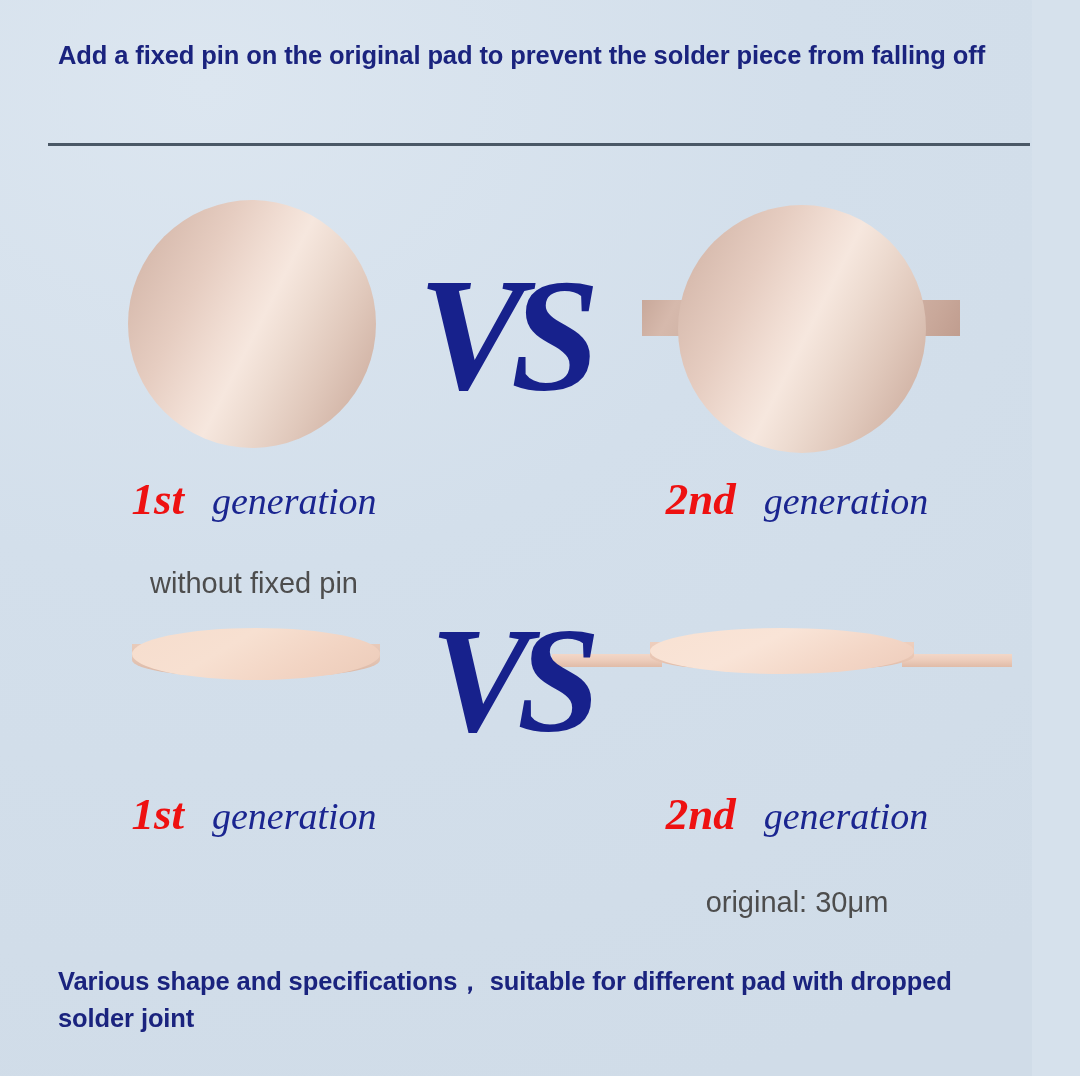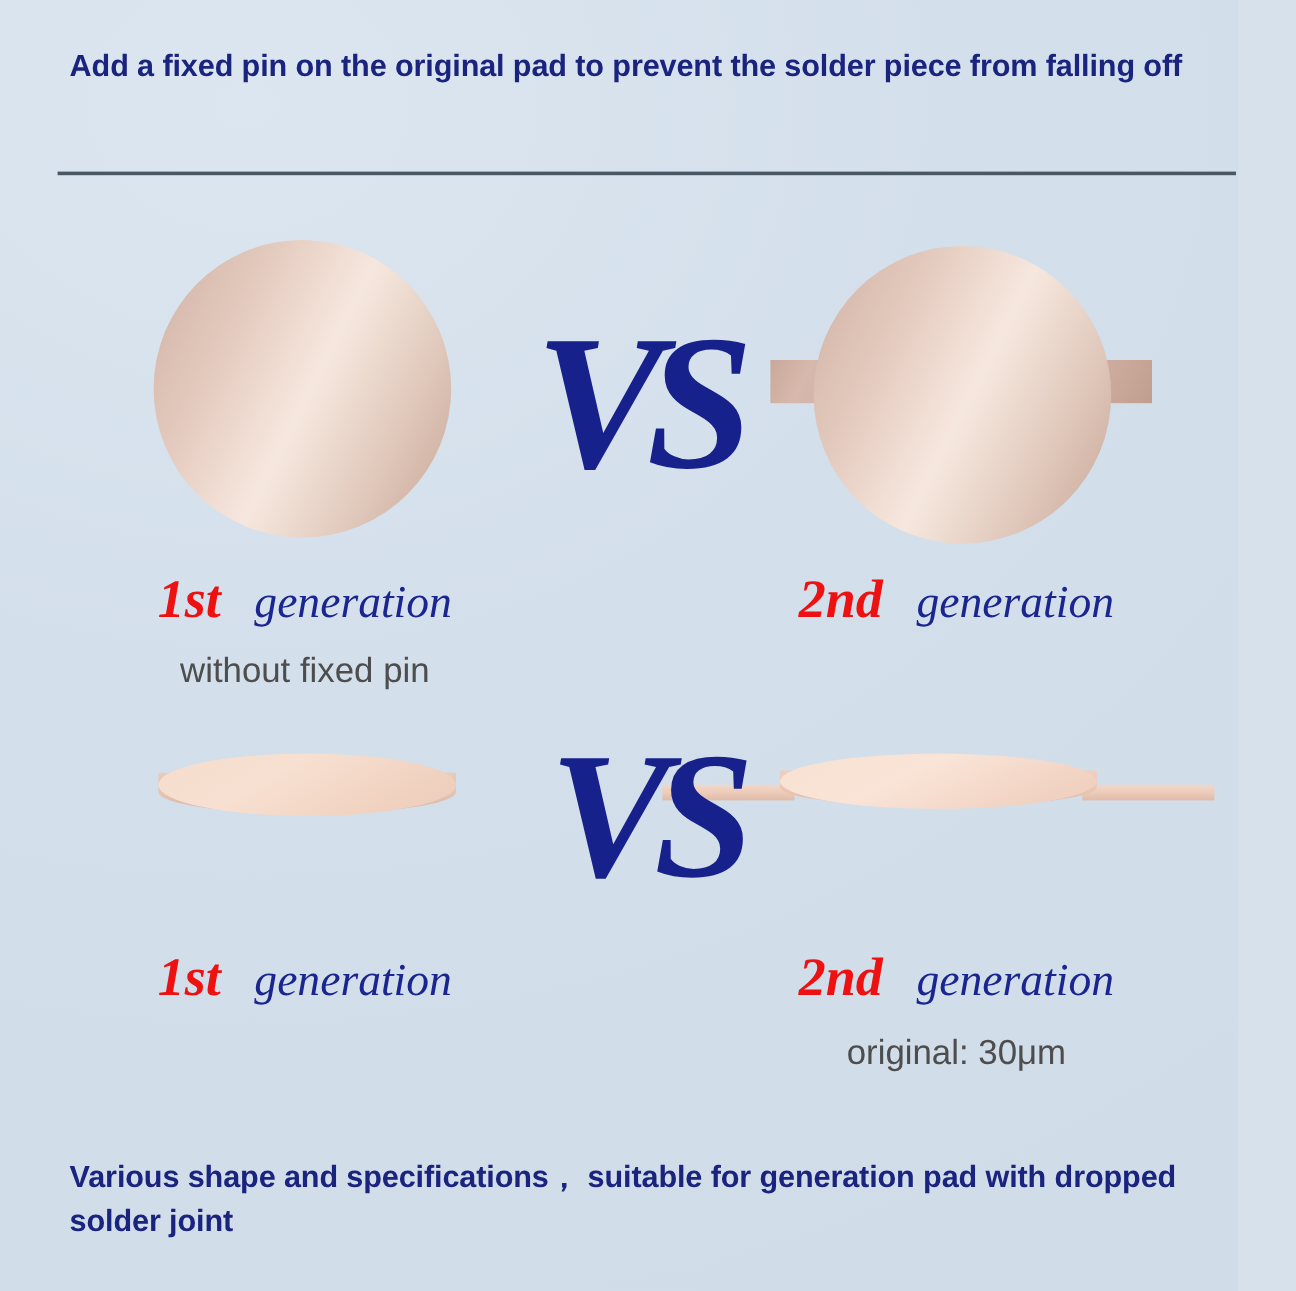--- a/index.html
+++ b/index.html
@@ -172,21 +172,20 @@
 
   
   .vs-logo {
     position: absolute;
     color: #17218c;
     font-family: "Liberation Serif", serif;
     font-weight: bold;
     font-style: italic;
     line-height: 1;
     user-select: none;
-    margin-left: 28px;
   }
   #vs-top {
     left: 418px;
     top: 255px;
     font-size: 160px;
     letter-spacing: -14px;
   }
   #vs-bottom {
     left: 430px;
     top: 605px;
@@ -219,20 +218,21 @@
     vertical-align: baseline;
   }
   .sub-line {
     position: absolute;
     width: 500px;
     text-align: center;
     font-family: "Liberation Sans", sans-serif;
     font-size: 29px;
     color: #4d4d4d;
     white-space: nowrap;
+    margin-top: 24px;
   }
 
   .row1-gen { top: 473px; }
   .row1-sub { top: 543px; }
   .row2-gen { top: 788px; }
   .row2-sub { top: 862px; }
 
   
   .nudge-l { transform: translateX(4px); }
   .nudge-r { transform: translateX(15px); }
@@ -303,15 +303,15 @@
 
   <div class="gen-line row2-gen col-left nudge-l">
     <span class="gen-ord">1st</span><span class="gen-word">generation</span>
   </div>
 
   <div class="gen-line row2-gen col-right nudge-r">
     <span class="gen-ord">2nd</span><span class="gen-word">generation</span>
   </div>
   <div class="sub-line row2-sub col-right nudge-r">original: 30μm</div>
 
-  <div class="footer-text">Various shape and specifications，  suitable for generation pad with dropped solder joint</div>
+  <div class="footer-text">Various shape and specifications，  suitable for different pad with dropped solder joint</div>
 
 </div>
 
 </body></html>

